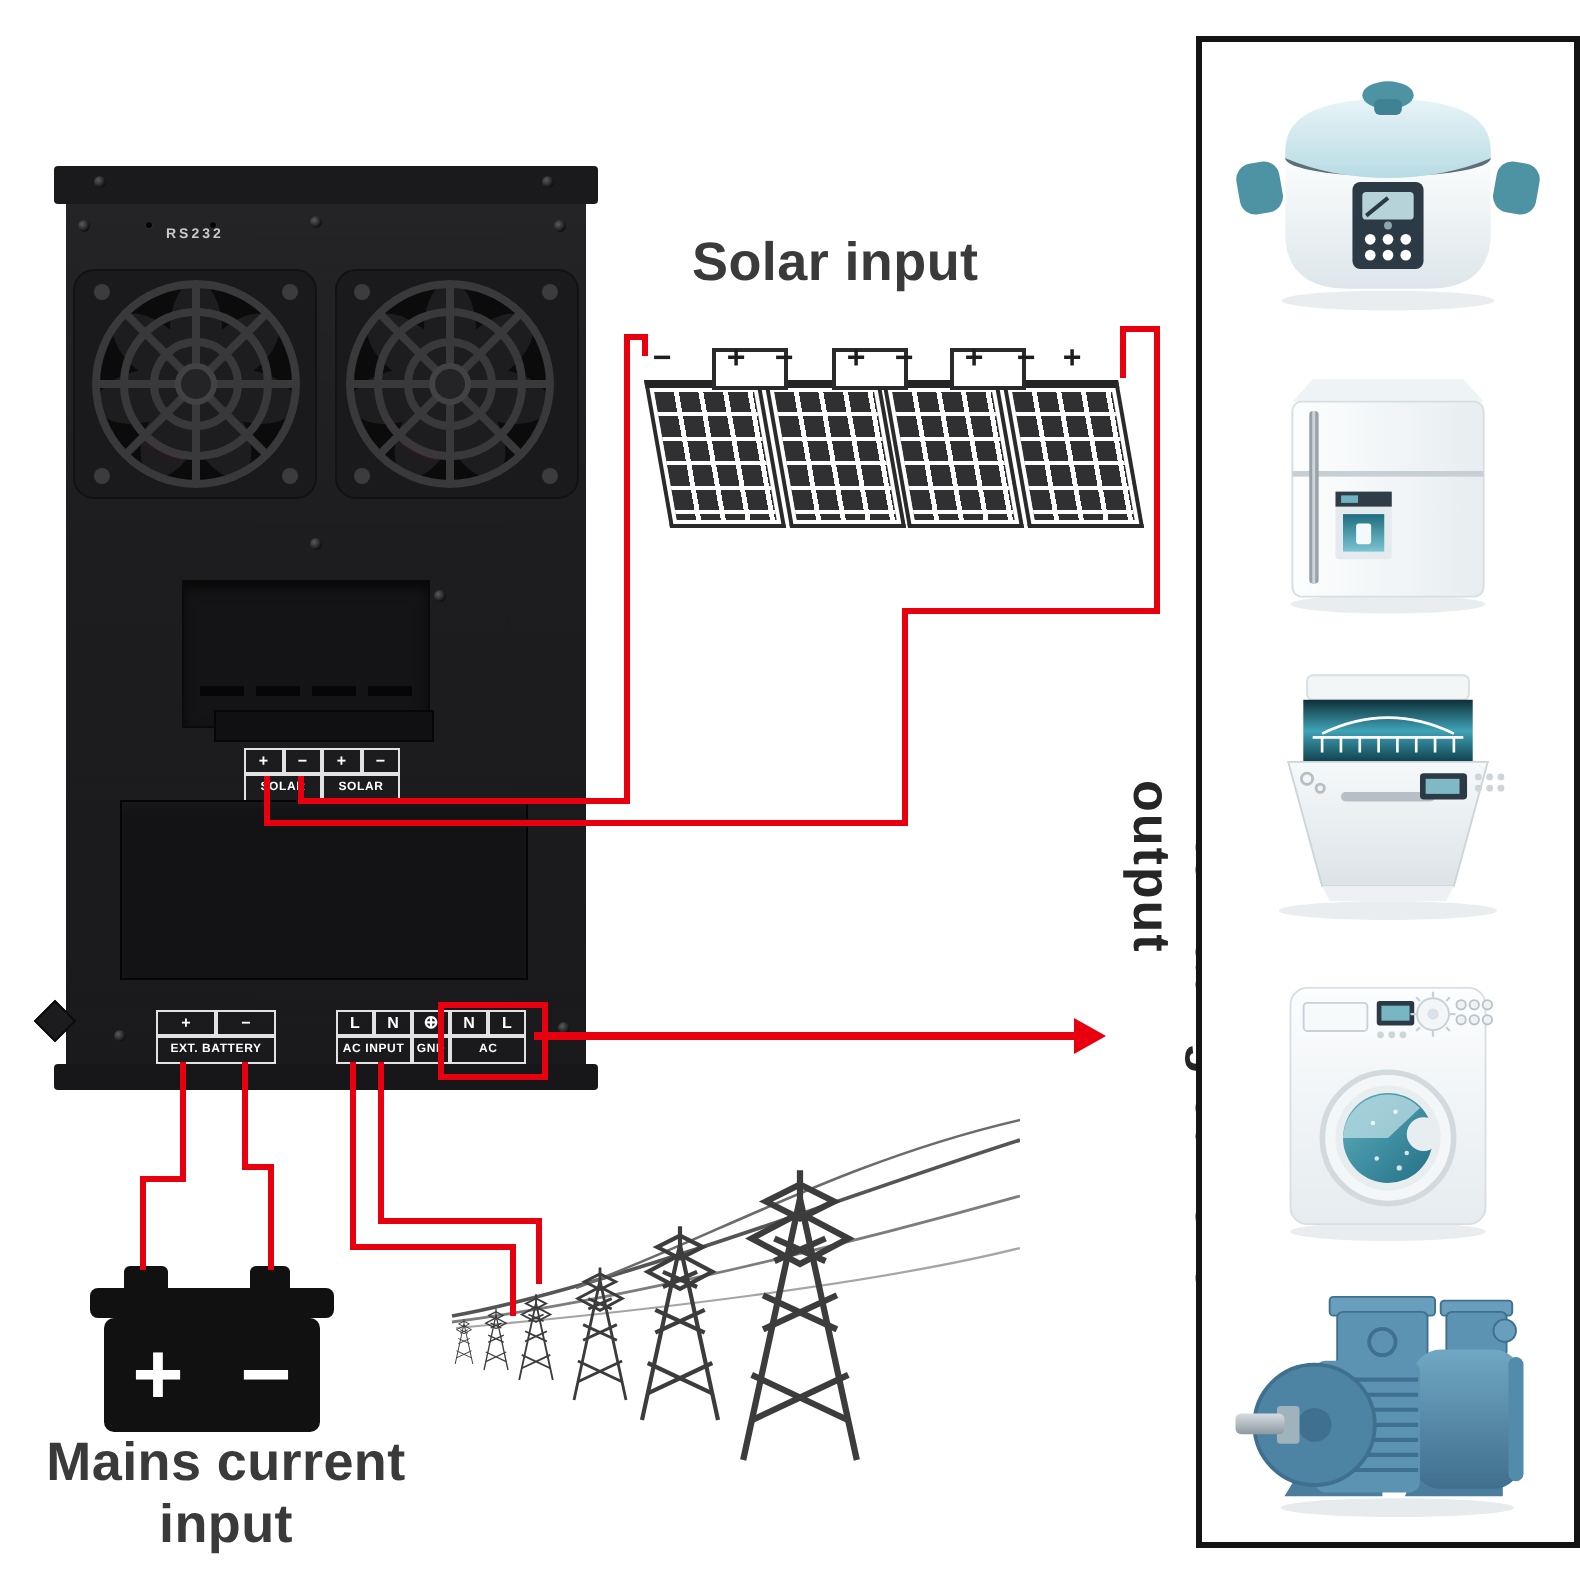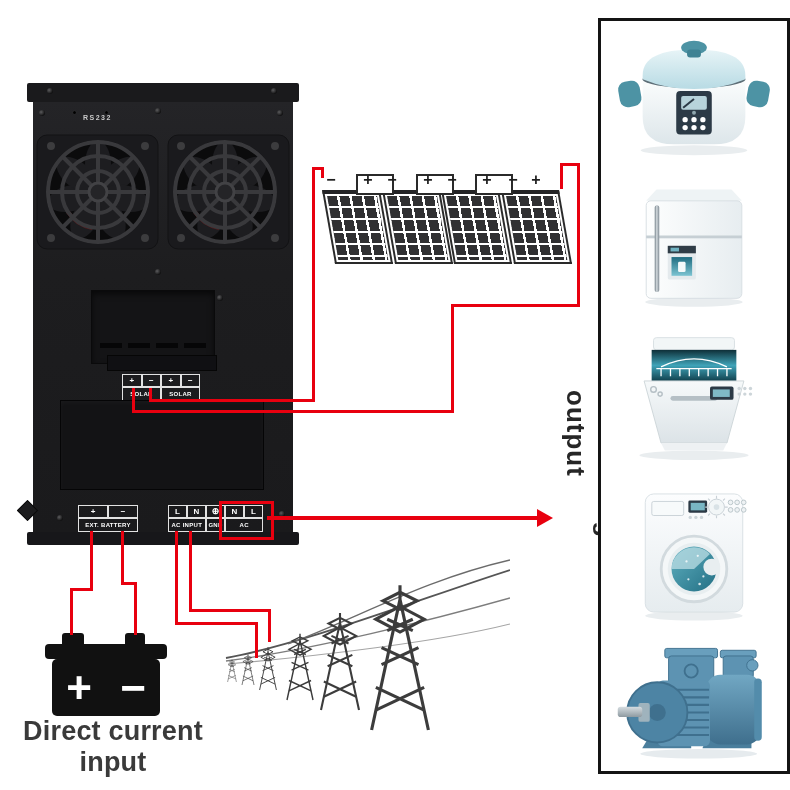--- a/index.html
+++ b/index.html
@@ -181,20 +181,21 @@
       <div class="row lbl">
         <span class="w2">AC INPUT</span>
         <span class="w1">GND</span>
         <span class="w2">AC OUTPUT</span>
       </div>
     </div>
     <div class="redbox"></div>
     <div class="dev-bottom"></div>
   </div>
 
+  <div class="big-label" style="left:346px;top:116px">Solar input</div>
 
   <div class="panel" style="left:322px">
       <div class="cells"></div>
     </div>
   <div class="panel" style="left:382px">
       <div class="cells"></div>
     </div>
   <div class="panel" style="left:441px">
       <div class="cells"></div>
     </div>
@@ -248,21 +249,21 @@
 
   <div class="battery">
     <div class="bat-term" style="left:17px;width:22px"></div>
     <div class="bat-term" style="left:80px;width:20px"></div>
     <div class="bat-bar"></div>
     <div class="bat-body">
       <span class="p">+</span>
       <span class="m">−</span>
     </div>
   </div>
-  <div class="big-label" style="left:8px;top:716px;width:210px;text-align:center">Direct current input</div>
+  <div class="big-label" style="left:8px;top:716px;width:210px;text-align:center">Mains current input</div>
 
   <svg class="abs" style="left:218px;top:558px" width="292" height="190" viewBox="0 0 292 190">
     <defs>
       <g id="tw" stroke="#3c3c3c" stroke-width="2.2" fill="none">
         <path d="M-20,100 L0,8 M20,100 L0,8 M0,8 L0,-2"></path>
         <path d="M-17,86 L17,70 M-17,70 L17,86 M-13,54 L13,42 M-13,42 L13,54 M-9,30 L9,22 M-9,22 L9,30"></path>
         <path d="M-17,22 L0,13 L17,22 L0,31 Z"></path>
         <path d="M-12,9 L0,3 L12,9 L0,15 Z"></path>
       </g>
     </defs>

